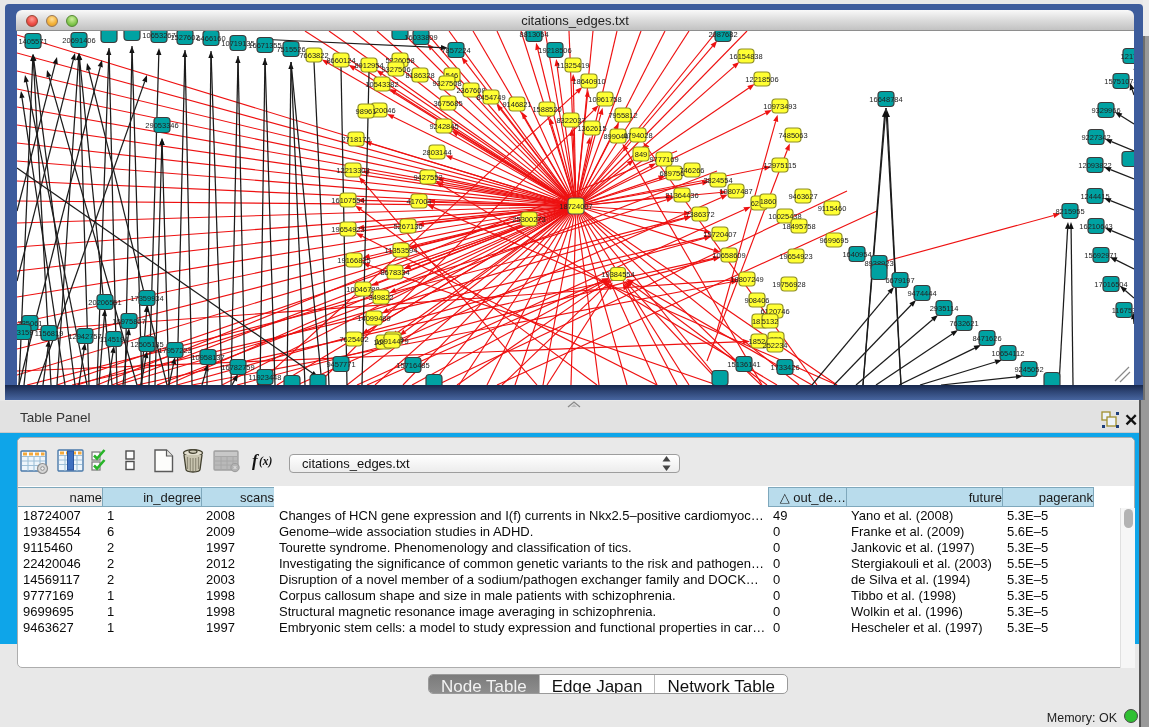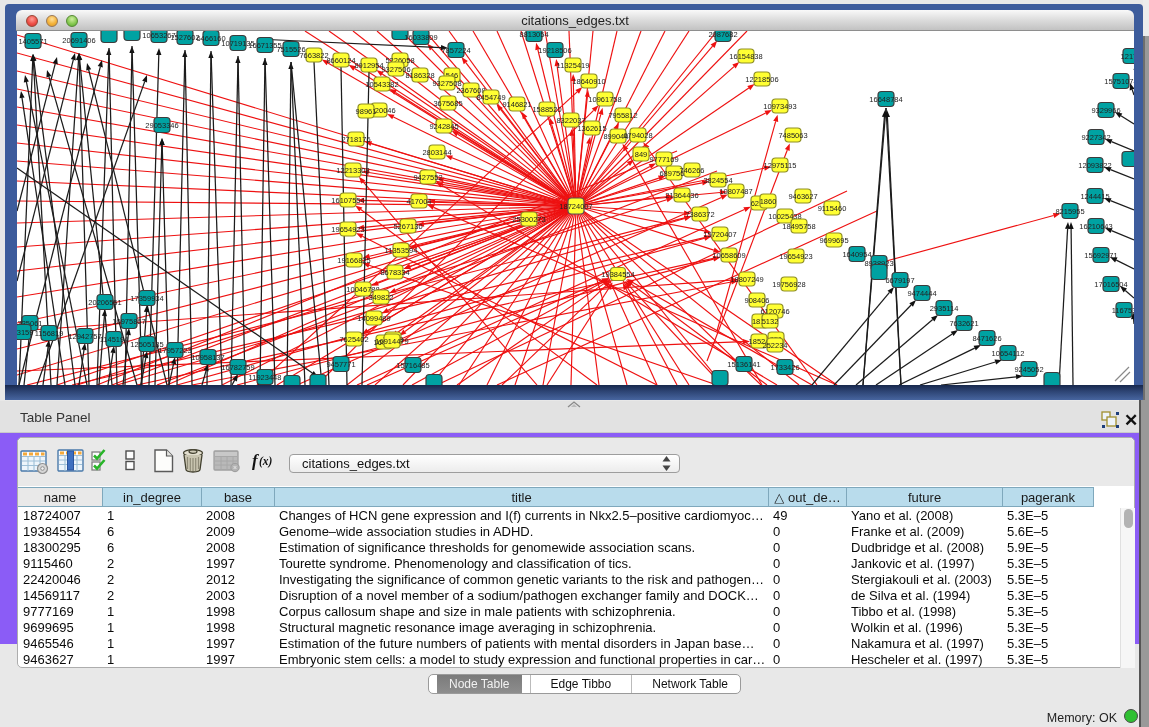--- a/index.html
+++ b/index.html
@@ -18,47 +18,47 @@
 #titlebar { position:absolute; left:11px; top:6px; width:1118px; height:21px;
   background:linear-gradient(#f9f9f9,#dcdcdc 50%,#c2c2c2); border-radius:6px 6px 0 0;
   border-bottom:1px solid #8e8e8e; }
 #title { position:absolute; width:100%; text-align:center; top:3px; font-size:13px; color:#222; }
 .tl { position:absolute; top:5px; width:12px; height:12px; border-radius:50%; }
 #tl1 { left:10px; background:radial-gradient(circle at 50% 32%, #ff9d96, #ee5047 55%, #c33); border:1px solid #943; }
 #tl2 { left:30px; background:radial-gradient(circle at 50% 32%, #ffe09a, #f3b23a 55%, #d92); border:1px solid #975; }
 #tl3 { left:50px; background:radial-gradient(circle at 50% 32%, #cdeda0, #88ca52 55%, #5a3); border:1px solid #583; }
 #graph { position:absolute; left:12px; top:27px; }
 
-#panel { position:absolute; left:0; top:401px; width:1141px; height:243px; background:#8b5cf6; }
+#panel { position:absolute; left:0; top:401px; width:1141px; height:243px; background:#0ea5e9; }
 #phead { position:absolute; left:0; top:0; width:1141px; height:32px; background:#e2e2e2;
   border-bottom:1px solid #cacaca; }
 #phead .t { position:absolute; left:20px; top:9px; font-size:13.5px; color:#333; }
 #float-ic { position:absolute; left:1101px; top:10px; width:20px; height:18px; }
 #close-ic { position:absolute; left:1124px; top:9px; font-size:17px; font-weight:bold; color:#111; }
 #container { position:absolute; left:17px; top:36px; width:1118px; height:231px;
   background:#fff; border:1px solid #adadad; border-radius:5px; }
 #toolbar { position:absolute; left:0; top:0; width:1116px; height:48px; background:#e9e9e9;
   border-radius:5px 5px 0 0; }
 #combo { position:absolute; left:271px; top:16px; width:391px; height:19px;
   background:linear-gradient(#ffffff,#ececec); border:1px solid #9d9d9d; border-radius:4px;
   font-size:13px; color:#111; padding:1px 0 0 12px; }
 #combo .ar { position:absolute; right:8px; top:1px; }
 
 #thead { position:absolute; left:0; top:49px; width:1116px; height:20px; background:#fff; }
 .hc { position:absolute; top:0; height:20px; background:#b9dcec; border-left:1px solid #7fa8bc;
   border-top:1px solid #7fa8bc; border-bottom:1px solid #7fa8bc;
-  font-size:13px; color:#1a1a1a; text-align:center; padding-top:2px; }
+  font-size:13px; color:#1a1a1a; text-align:right; padding-top:2px; }
 #tbl { position:absolute; left:0; top:69px; width:1102px; border-collapse:collapse; table-layout:fixed; }
 #tbl td { height:16px; font-size:13px; color:#0a0a0a; white-space:nowrap; overflow:hidden; padding:0 0 0 5px; }
 #sbar { position:absolute; left:1102px; top:70px; width:15px; height:160px; background:#f6f6f6; border-left:1px solid #e0e0e0; }
 #sthumb { position:absolute; left:3px; top:1px; width:9px; height:19px; background:#b3b3b3; border-radius:4.5px; }
 
 #tabs { position:absolute; left:428px; top:273px; height:20px; display:flex;
   border:1px solid #9a9a9a; border-radius:5px; overflow:hidden; background:#fff; }
-#tabs div { font-size:12px; padding:2px 12px 0 12px; color:#111;margin-left:8px; }
+#tabs div { font-size:17px; padding:2px 12px 0 12px; color:#111; }
 #tabs .sel { background:linear-gradient(#7b7b7b,#8d8d8d); color:#f2f2f2; }
 #tabs .sep { width:1px; padding:0; background:#bbb; }
 #status { position:absolute; right:24px; top:310px; font-size:12.5px; color:#222;margin-left:19px; }
 #gdot { position:absolute; left:1124px; top:308px; width:14px; height:14px; border-radius:50%;
   background:#2fc032; border:1.5px solid #4a4a4a; }
 .re { stroke:#ee1111; stroke-width:1.15; }
 .bk { stroke:#1c1c1c; stroke-width:1.25; }
 .nl { font-size:7.5px; fill:#222; text-anchor:middle; font-family:"Liberation Sans",sans-serif; }
 </style></head>
 <body>
@@ -801,22 +801,21 @@
           <text x="241" y="27" font-size="11.5" font-style="italic" font-weight="bold" fill="#111" font-family="Liberation Serif, serif">(x)</text>
         </svg>
         <div id="combo">citations_edges.txt<svg class="ar" width="9" height="15" viewBox="0 0 9 15">
               <polygon points="4.5,0 8.5,5.5 0.5,5.5" fill="#444"></polygon>
               <polygon points="4.5,15 8.5,9.5 0.5,9.5" fill="#444"></polygon>
             </svg></div>
       </div>
       <div id="thead">
         <div class="hc" style="left:0;width:84px;background:#e9e9e9;border-left:none;">name</div>
         <div class="hc" style="left:84px;width:99px;">in_degree</div>
-        <div class="hc" style="left:183px;width:73px;">base</div>
-        <div class="hc" style="left:256px;width:494px;">title</div>
+        <div class="hc" style="left:183px;width:73px;">scans</div>
         <div class="hc" style="left:750px;width:78px;">△ out_de…</div>
         <div class="hc" style="left:828px;width:156px;">future</div>
         <div class="hc" style="left:984px;width:92px;border-right:1px solid #7fa8bc;">pagerank</div>
       </div>
       <table id="tbl">
           <colgroup>
         <col style="width:84px">
             <col style="width:99px">
             <col style="width:73px">
         <col style="width:494px">
@@ -837,30 +836,20 @@
               <td></td>
             </tr>
             <tr>
               <td class="c0">19384554</td>
               <td class="c1">6</td>
               <td class="c2">2009</td>
               <td class="c3">Genome–wide association studies in ADHD.</td>
               <td class="c4">0</td>
               <td class="c5">Franke et al. (2009)</td>
               <td class="c6">5.6E–5</td>
-              <td></td>
-            </tr>
-            <tr>
-              <td class="c0">18300295</td>
-              <td class="c1">6</td>
-              <td class="c2">2008</td>
-              <td class="c3">Estimation of significance thresholds for genomewide association scans.</td>
-              <td class="c4">0</td>
-              <td class="c5">Dudbridge et al. (2008)</td>
-              <td class="c6">5.9E–5</td>
               <td></td>
             </tr>
             <tr>
               <td class="c0">9115460</td>
               <td class="c1">2</td>
               <td class="c2">1997</td>
               <td class="c3">Tourette syndrome. Phenomenology and classification of tics.</td>
               <td class="c4">0</td>
               <td class="c5">Jankovic et al. (1997)</td>
               <td class="c6">5.3E–5</td>
@@ -900,47 +889,37 @@
               <td class="c0">9699695</td>
               <td class="c1">1</td>
               <td class="c2">1998</td>
               <td class="c3">Structural magnetic resonance image averaging in schizophrenia.</td>
               <td class="c4">0</td>
               <td class="c5">Wolkin et al. (1996)</td>
               <td class="c6">5.3E–5</td>
               <td></td>
             </tr>
             <tr>
-              <td class="c0">9465546</td>
-              <td class="c1">1</td>
-              <td class="c2">1997</td>
-              <td class="c3">Estimation of the future numbers of patients with mental disorders in Japan base…</td>
-              <td class="c4">0</td>
-              <td class="c5">Nakamura et al. (1997)</td>
-              <td class="c6">5.3E–5</td>
-              <td></td>
-            </tr>
-            <tr>
               <td class="c0">9463627</td>
               <td class="c1">1</td>
               <td class="c2">1997</td>
               <td class="c3">Embryonic stem cells: a model to study expression and functional properties in car…</td>
               <td class="c4">0</td>
               <td class="c5">Hescheler et al. (1997)</td>
               <td class="c6">5.3E–5</td>
               <td></td>
             </tr>
           </tbody>
         </table>
       <div id="sbar">
           <div id="sthumb"></div>
         </div>
     </div>
     <div id="tabs">
       <div class="sel">Node Table</div>
         <div class="sep"></div>
-        <div>Edge Tibbo</div>
+        <div>Edge Japan</div>
         <div class="sep"></div>
         <div>Network Table</div>
     </div>
     <div id="status">Memory: OK</div>
     <div id="gdot"></div>
   </div>
 </div>
 </body></html>

